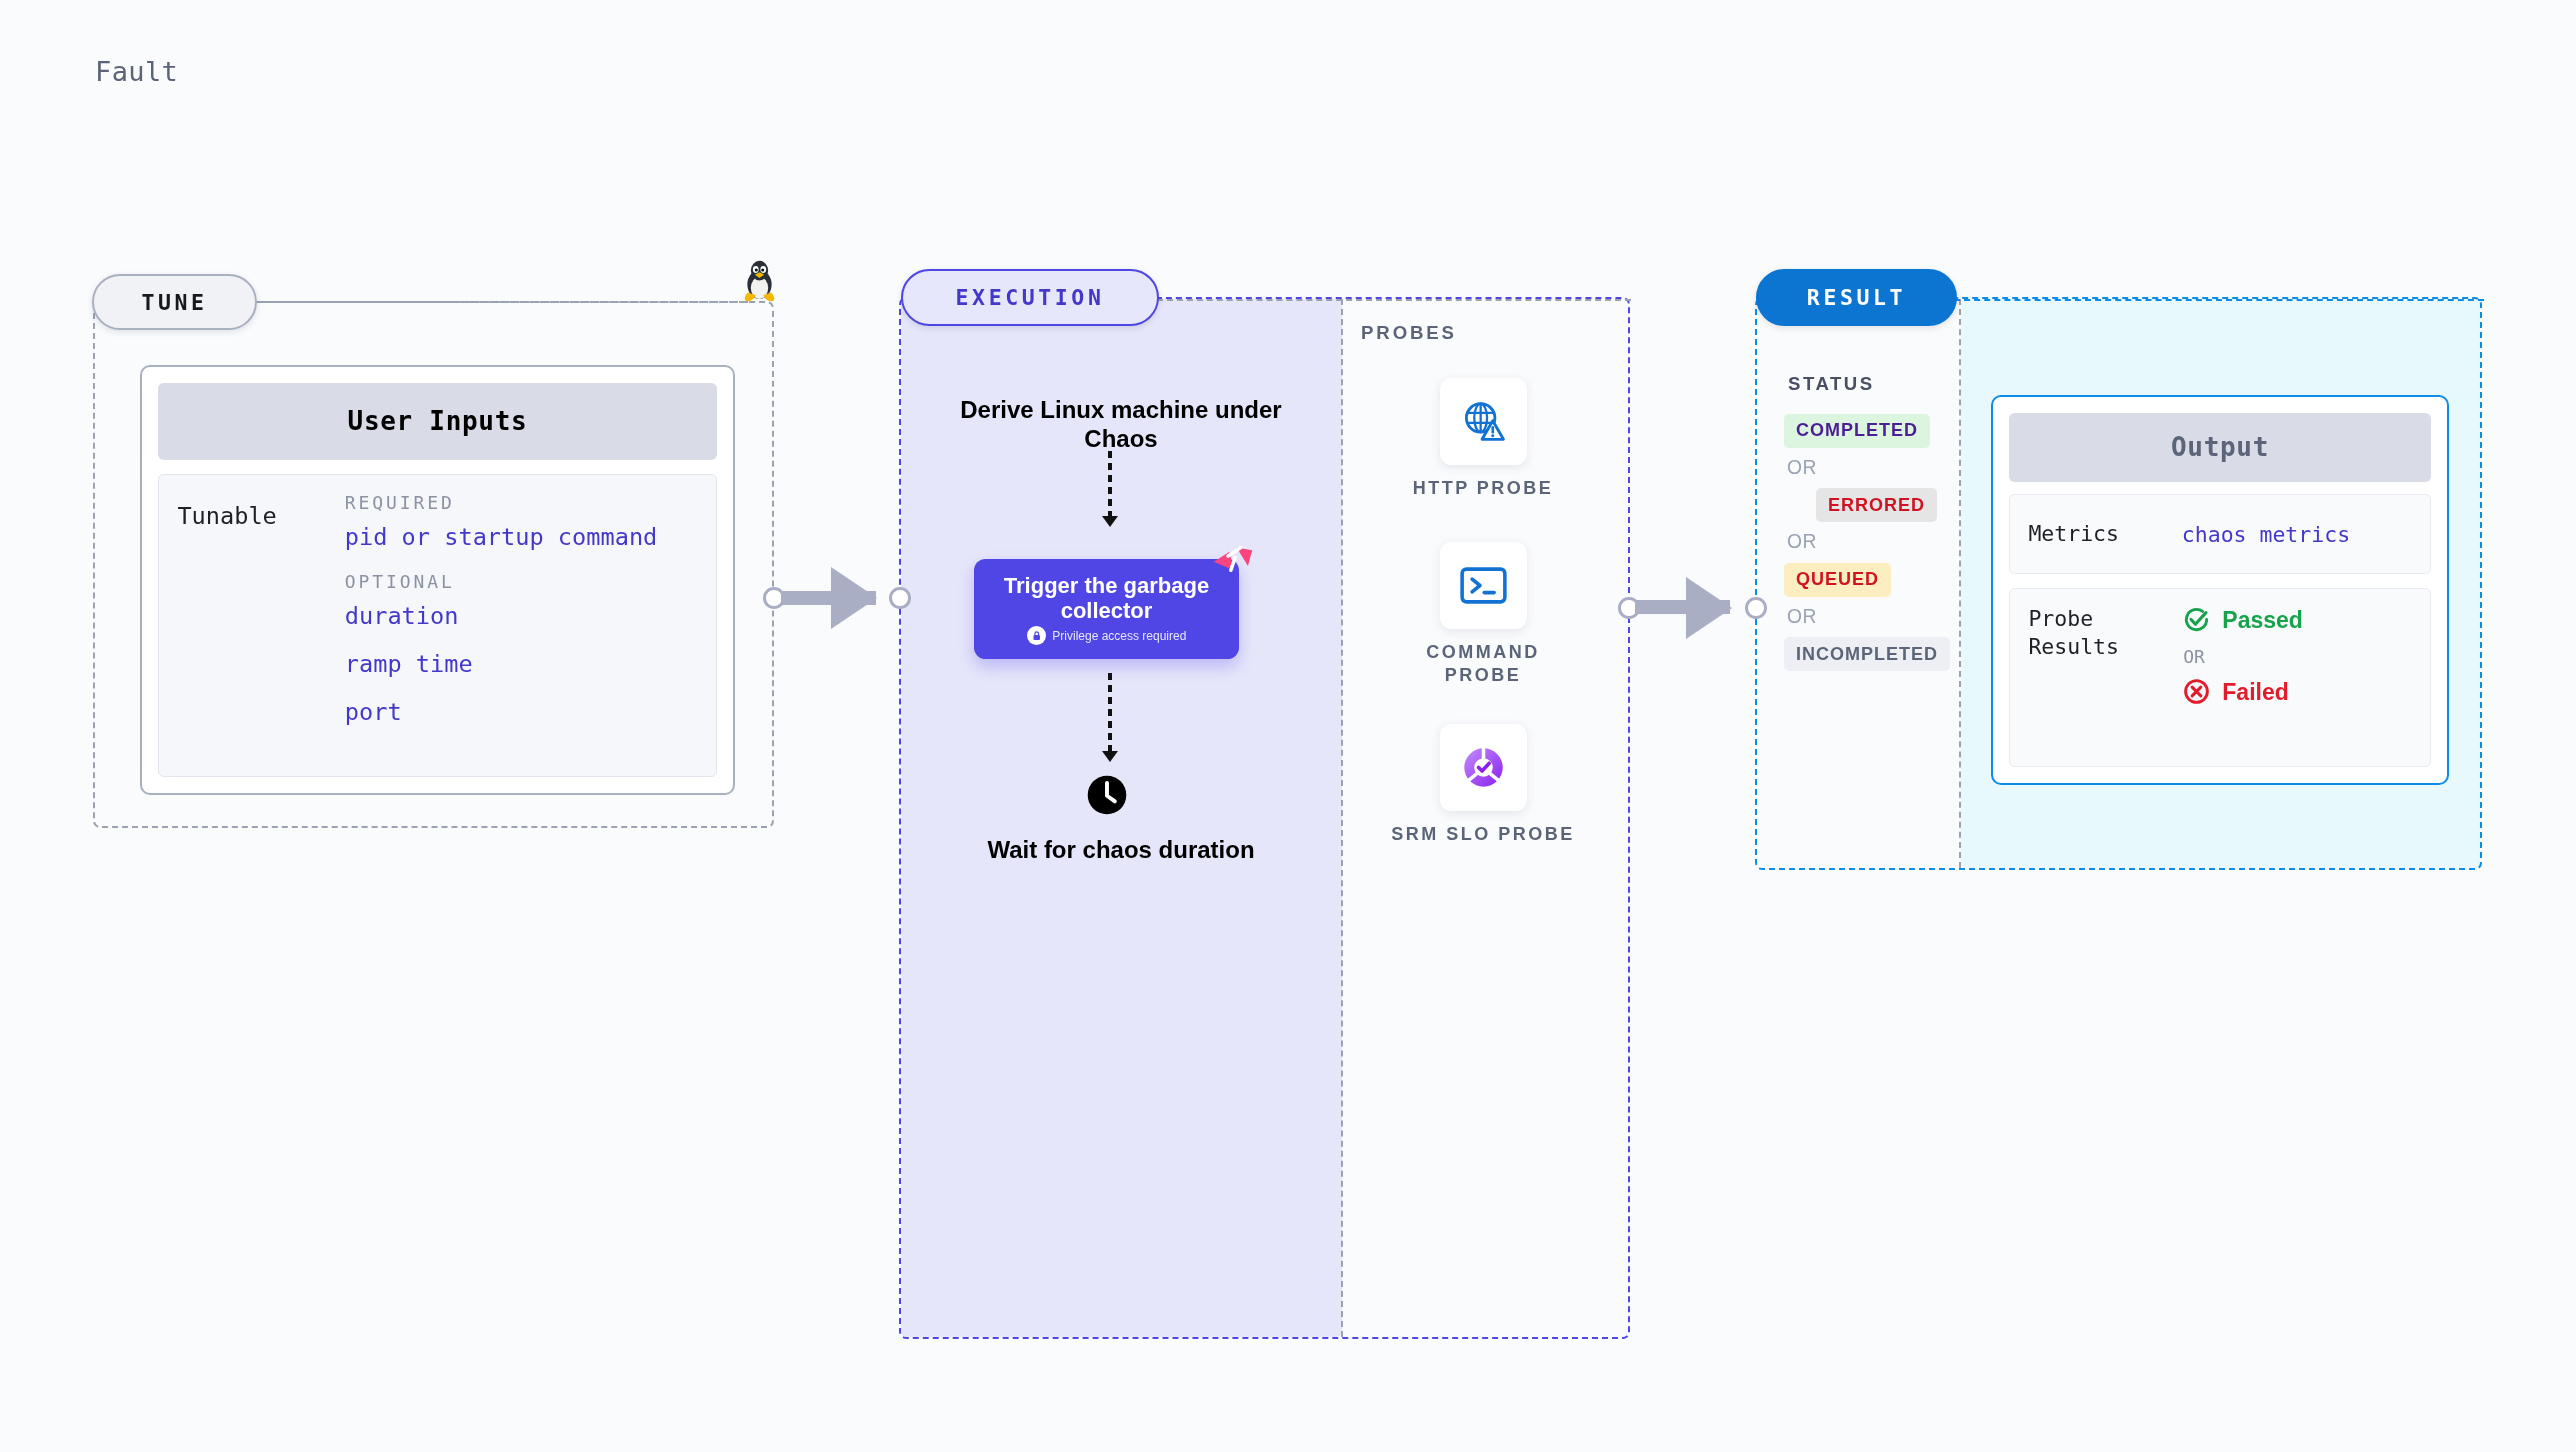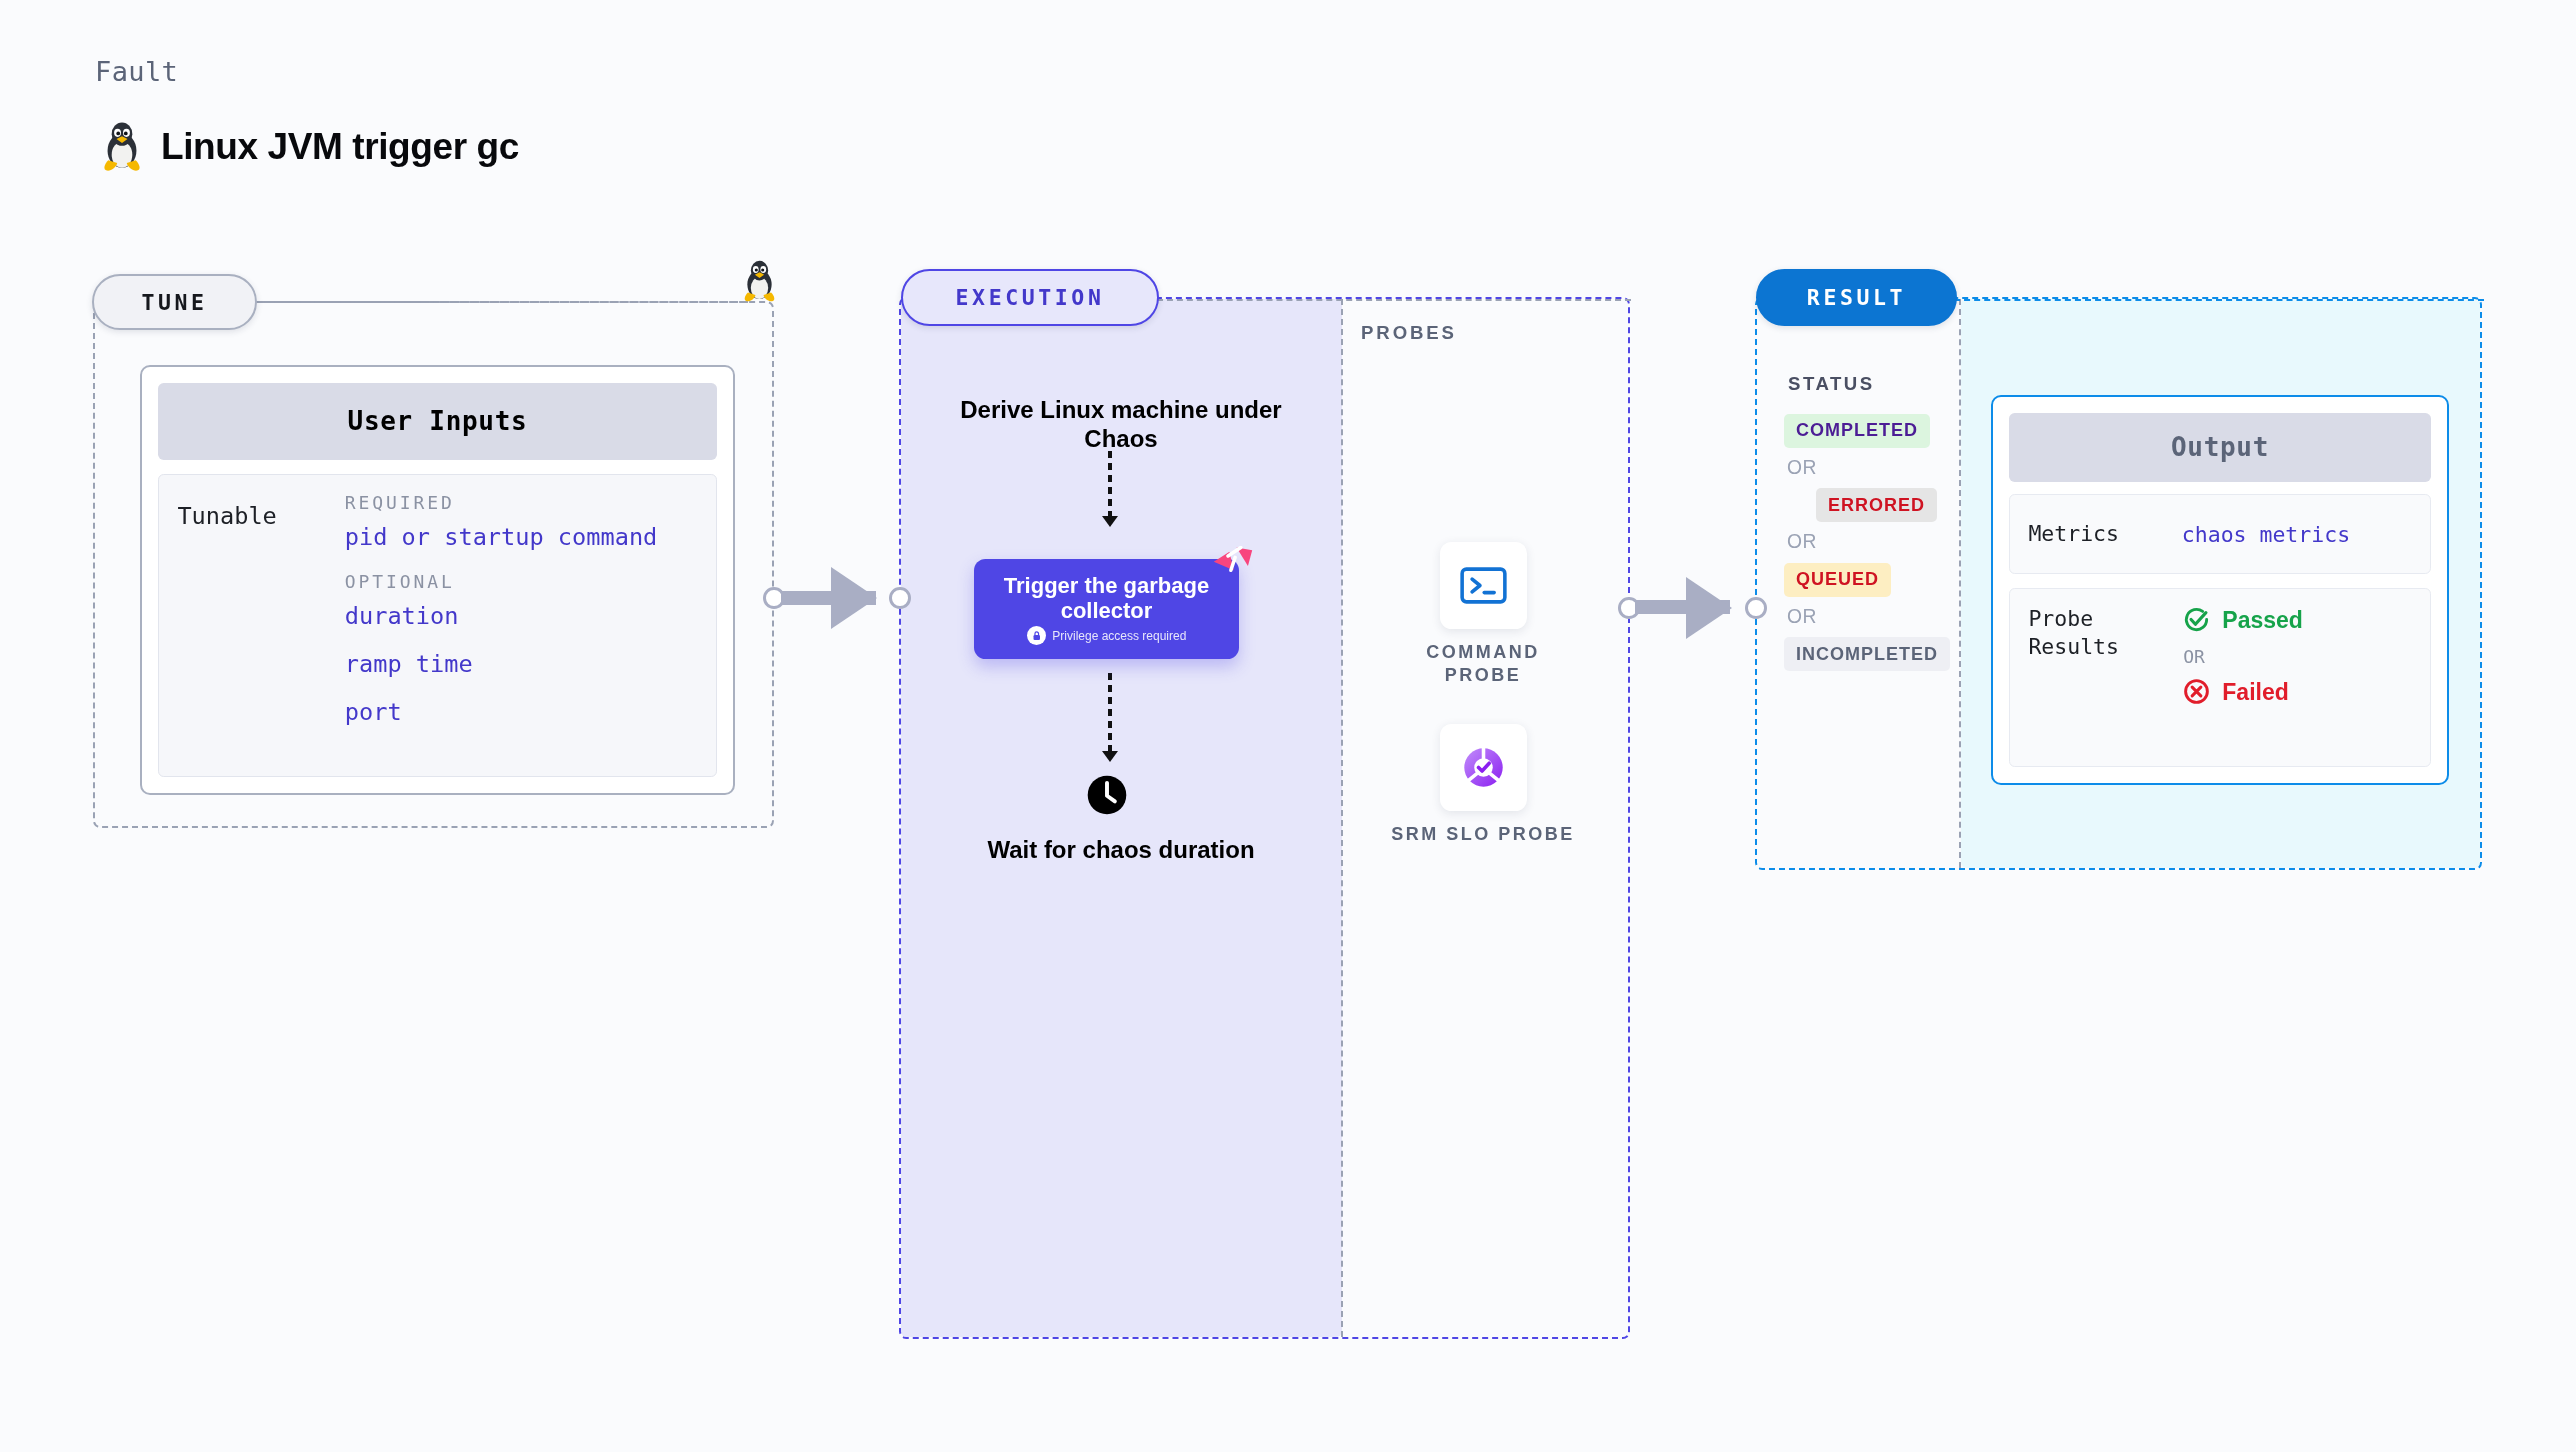--- a/index.html
+++ b/index.html
@@ -263,37 +263,20 @@
   #tune-link { left: 255px; top: 301px; width: 493px; }
   #exec-link { left: 1157px; top: 299px; width: 474px; }
   #result-link { left: 1954px; top: 299px; width: 530px; border-top-color:#0c8ce9; }
 </style>
 </head>
 <body>
 
 <div class="stage">
 
   <div class="hdr-fault">Fault</div>
-  <div class="hdr-title-row">
-    <span>
-      <svg class="tux" width="44" height="53" viewBox="0 0 64 76">
-        <ellipse cx="32" cy="44" rx="21" ry="25" fill="#2b3038"></ellipse>
-        <ellipse cx="32" cy="50" rx="15" ry="19" fill="#f2f2f0"></ellipse>
-        <ellipse cx="32" cy="20" rx="15" ry="17" fill="#2b3038"></ellipse>
-        <ellipse cx="25.5" cy="18" rx="5" ry="6" fill="#fff"></ellipse>
-        <ellipse cx="38.5" cy="18" rx="5" ry="6" fill="#fff"></ellipse>
-        <circle cx="26.5" cy="19" r="2.7" fill="#101318"></circle>
-        <circle cx="37.5" cy="19" r="2.7" fill="#101318"></circle>
-        <path d="M24 27 L32 23 L40 27 L32 33 Z" fill="#f5b800"></path>
-        <path d="M12 58 C6 64 4 72 10 73 C16 74 24 68 25 62 Z" fill="#f5b800"></path>
-        <path d="M52 58 C58 64 60 72 54 73 C48 74 40 68 39 62 Z" fill="#f5b800"></path>
-      </svg>
-    </span>
-    <span class="hdr-title">Linux JVM trigger gc</span>
-  </div>
 
   <div class="link-dash" id="tune-link"></div>
 
   <div class="region" id="tune-region">
     <div class="region-body"></div>
   </div>
 
   <div class="pill" id="tune-pill">TUNE</div>
 
   <div class="tux-node" style="left:741px; top:259px;">
@@ -372,20 +355,34 @@
   <div class="clock-icon">
     <svg width="40" height="40" viewBox="0 0 56 56">
       <circle cx="28" cy="28" r="27" fill="#000"></circle>
       <path d="M28 11 V29 L39 37" stroke="#fff" stroke-width="5.5" stroke-linecap="round" stroke-linejoin="round" fill="none"></path>
     </svg>
   </div>
   <div class="exec-text" id="exec-wait">Wait for chaos duration</div>
 
   <div class="probes-label">PROBES</div>
 
+  <div class="probe" id="probe-http">
+    <div class="probe-tile">
+      <svg width="47" height="47" viewBox="0 0 66 66">
+        <circle cx="29" cy="28" r="20" fill="none" stroke="#1272d4" stroke-width="4"></circle>
+        <ellipse cx="29" cy="28" rx="9" ry="20" fill="none" stroke="#1272d4" stroke-width="3.2"></ellipse>
+        <path d="M10 21 H48 M10 35 H48" stroke="#1272d4" stroke-width="3.2"></path>
+        <path d="M29 8 V48" stroke="#1272d4" stroke-width="3.2"></path>
+        <path d="M46 32 L61 58 H31 Z" fill="#fafbfd" stroke="#1272d4" stroke-width="4" stroke-linejoin="round"></path>
+        <path d="M46 41 V48" stroke="#1272d4" stroke-width="3.6" stroke-linecap="round"></path>
+        <circle cx="46" cy="53" r="2.1" fill="#1272d4"></circle>
+      </svg>
+    </div>
+    <div class="probe-name">HTTP PROBE</div>
+  </div>
 
   <div class="probe" id="probe-cmd">
     <div class="probe-tile">
       <svg width="47" height="39" viewBox="0 0 66 54">
         <rect x="3" y="4" width="60" height="46" rx="6" fill="none" stroke="#1272d4" stroke-width="5"></rect>
         <path d="M17 18 L28 27 L17 36" fill="none" stroke="#1272d4" stroke-width="5" stroke-linecap="round" stroke-linejoin="round"></path>
         <path d="M34 37 H48" stroke="#1272d4" stroke-width="5" stroke-linecap="round"></path>
       </svg>
     </div>
     <div class="probe-name">COMMAND PROBE</div>

